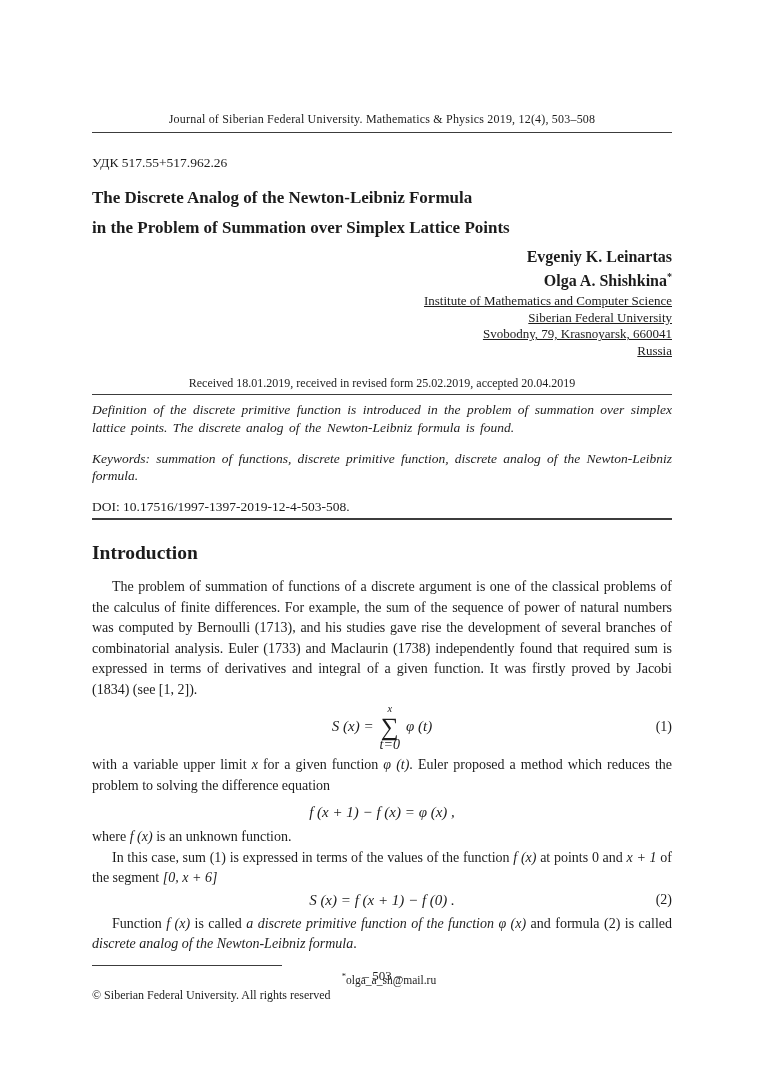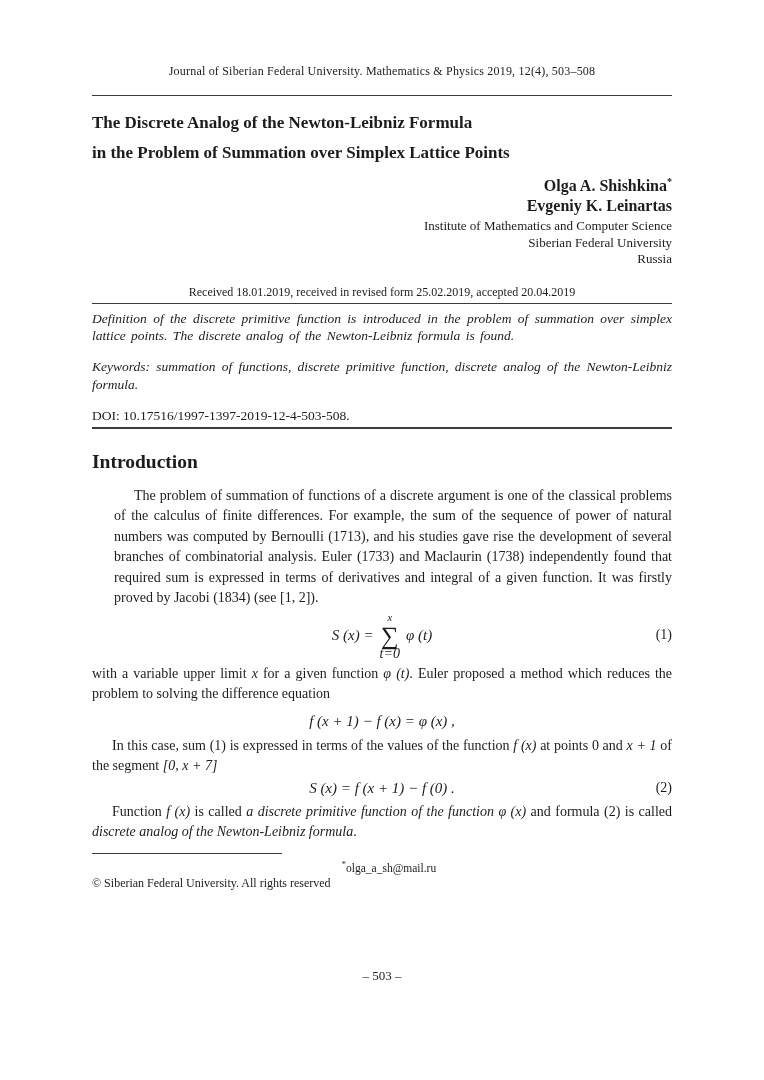--- a/index.html
+++ b/index.html
@@ -12,24 +12,24 @@
     color: #1c1c1c;
     overflow: hidden;
   }
   .content {
     position: absolute;
     left: 92px;
     width: 580px;
     top: 0;
   }
   .journal-header {
-    margin-top: 64px;
+    margin-top: 112px;
     font-size: 12px;
     text-align: center;
-    padding-bottom: 16px;
+    padding-bottom: 5px;
     border-bottom: 1.5px solid #3c3c3c;
     letter-spacing: 0.2px;
   }
   .udc { margin-top: 22px; font-size: 13.5px; }
   .title {
     margin: 12px 0 0 0;
     font-size: 17px;
     font-weight: bold;
     line-height: 30px;
   }
@@ -40,20 +40,21 @@
     font-size: 16px;
     font-weight: bold;
     line-height: 20px;
   }
   .authors sup { font-size: 10px; font-weight: bold; }
   .affiliation {
     margin-top: 2px;
     text-align: right;
     font-size: 13px;
     line-height: 16.5px;
+    text-decoration: underline;
   }
   .received {
     margin-top: 17px;
     font-size: 12px;
     text-align: center;
   }
   .rule { border-top: 1.5px solid #3c3c3c; margin-top: 3px; }
   .rule-thick { border-top: 2.5px solid #3c3c3c; margin-top: 3px; }
   .abstract {
     margin-top: 6px;
@@ -74,21 +75,21 @@
     margin: 22px 0 0 0;
     font-size: 19.5px;
     font-weight: bold;
   }
   .body-para {
     margin: 0;
     font-size: 14px;
     line-height: 20.5px;
     text-align: justify;
   }
-  .first-para { margin-top: 13px; margin-left: 22px; }
+  .first-para { margin-top: 13px; }
   .indent { text-indent: 20px; }
   .it { font-style: italic; }
   .equation {
     position: relative;
     text-align: center;
     margin: 3px 0 5px 0;
     font-size: 15px;
   }
   .eq-body {
     display: inline-flex;
@@ -139,34 +140,36 @@
   }
 </style>
 </head>
 <body>
 
 <div class="page">
   <div class="content">
 
     <div class="journal-header">Journal of Siberian Federal University. Mathematics &amp; Physics 2019, 12(4), 503–508</div>
 
+    <div class="udc">УДК 517.55+517.962.26</div>
 
     <h1 class="title">
       <span class="title-line">The Discrete Analog of the Newton-Leibniz Formula</span>
       <span class="title-line">in the Problem of Summation over Simplex Lattice Points</span>
     </h1>
 
     <div class="authors">
+      <div>Evgeniy K. Leinartas</div>
       <div><span>Olga A. Shishkina</span><sup>*</sup></div>
-      <div>Evgeniy K. Leinartas</div>
     </div>
 
     <div class="affiliation">
       <div>Institute of Mathematics and Computer Science</div>
       <div>Siberian Federal University</div>
+      <div>Svobodny, 79, Krasnoyarsk, 660041</div>
       <div>Russia</div>
     </div>
 
     <div class="received">Received 18.01.2019, received in revised form 25.02.2019, accepted 20.04.2019</div>
     <div class="rule"></div>
 
     <p class="abstract">Definition of the discrete primitive function is introduced in the problem of summation over simplex lattice points. The discrete analog of the Newton-Leibniz formula is found.</p>
     <p class="abstract keywords">Keywords: summation of functions, discrete primitive function, discrete analog of the Newton-Leibniz formula.</p>
     <div class="doi">DOI: 10.17516/1997-1397-2019-12-4-503-508.</div>
     <div class="rule-thick"></div>
@@ -187,21 +190,22 @@
       </span>
       <span class="eq-number">(1)</span>
     </div>
 
     <p class="body-para"><span>with a variable upper limit </span><span class="it">x</span><span> for a given function </span><span class="it">φ (t)</span><span>. Euler proposed a method which reduces the problem to solving the difference equation</span></p>
 
     <div class="equation eq-plain">
       <span class="eq-body">f (x + 1) − f (x) = φ (x) ,</span>
     </div>
 
-    <p class="body-para indent"><span>In this case, sum (1) is expressed in terms of the values of the function </span><span class="it">f (x)</span><span> at points 0 and </span><span class="it">x + 1</span><span> of the segment </span><span class="it">[0, x + 7]</span></p>
+    <p class="body-para"><span>where </span><span class="it">f (x)</span><span> is an unknown function.</span></p>
+    <p class="body-para indent"><span>In this case, sum (1) is expressed in terms of the values of the function </span><span class="it">f (x)</span><span> at points 0 and </span><span class="it">x + 1</span><span> of the segment </span><span class="it">[0, x + 6]</span></p>
 
     <div class="equation">
       <span class="eq-body">S (x) = f (x + 1) − f (0) .</span>
       <span class="eq-number">(2)</span>
     </div>
 
     <p class="body-para indent"><span>Function </span><span class="it">f (x)</span><span> is called </span><span class="it">a discrete primitive function of the function φ (x)</span><span> and formula (2) is called </span><span class="it">discrete analog of the Newton-Leibniz formula</span><span>.</span></p>
 
     <div class="footnote-rule"></div>
     <div class="footnote-email"><sup>*</sup><span>olga_a_sh@mail.ru</span></div>

